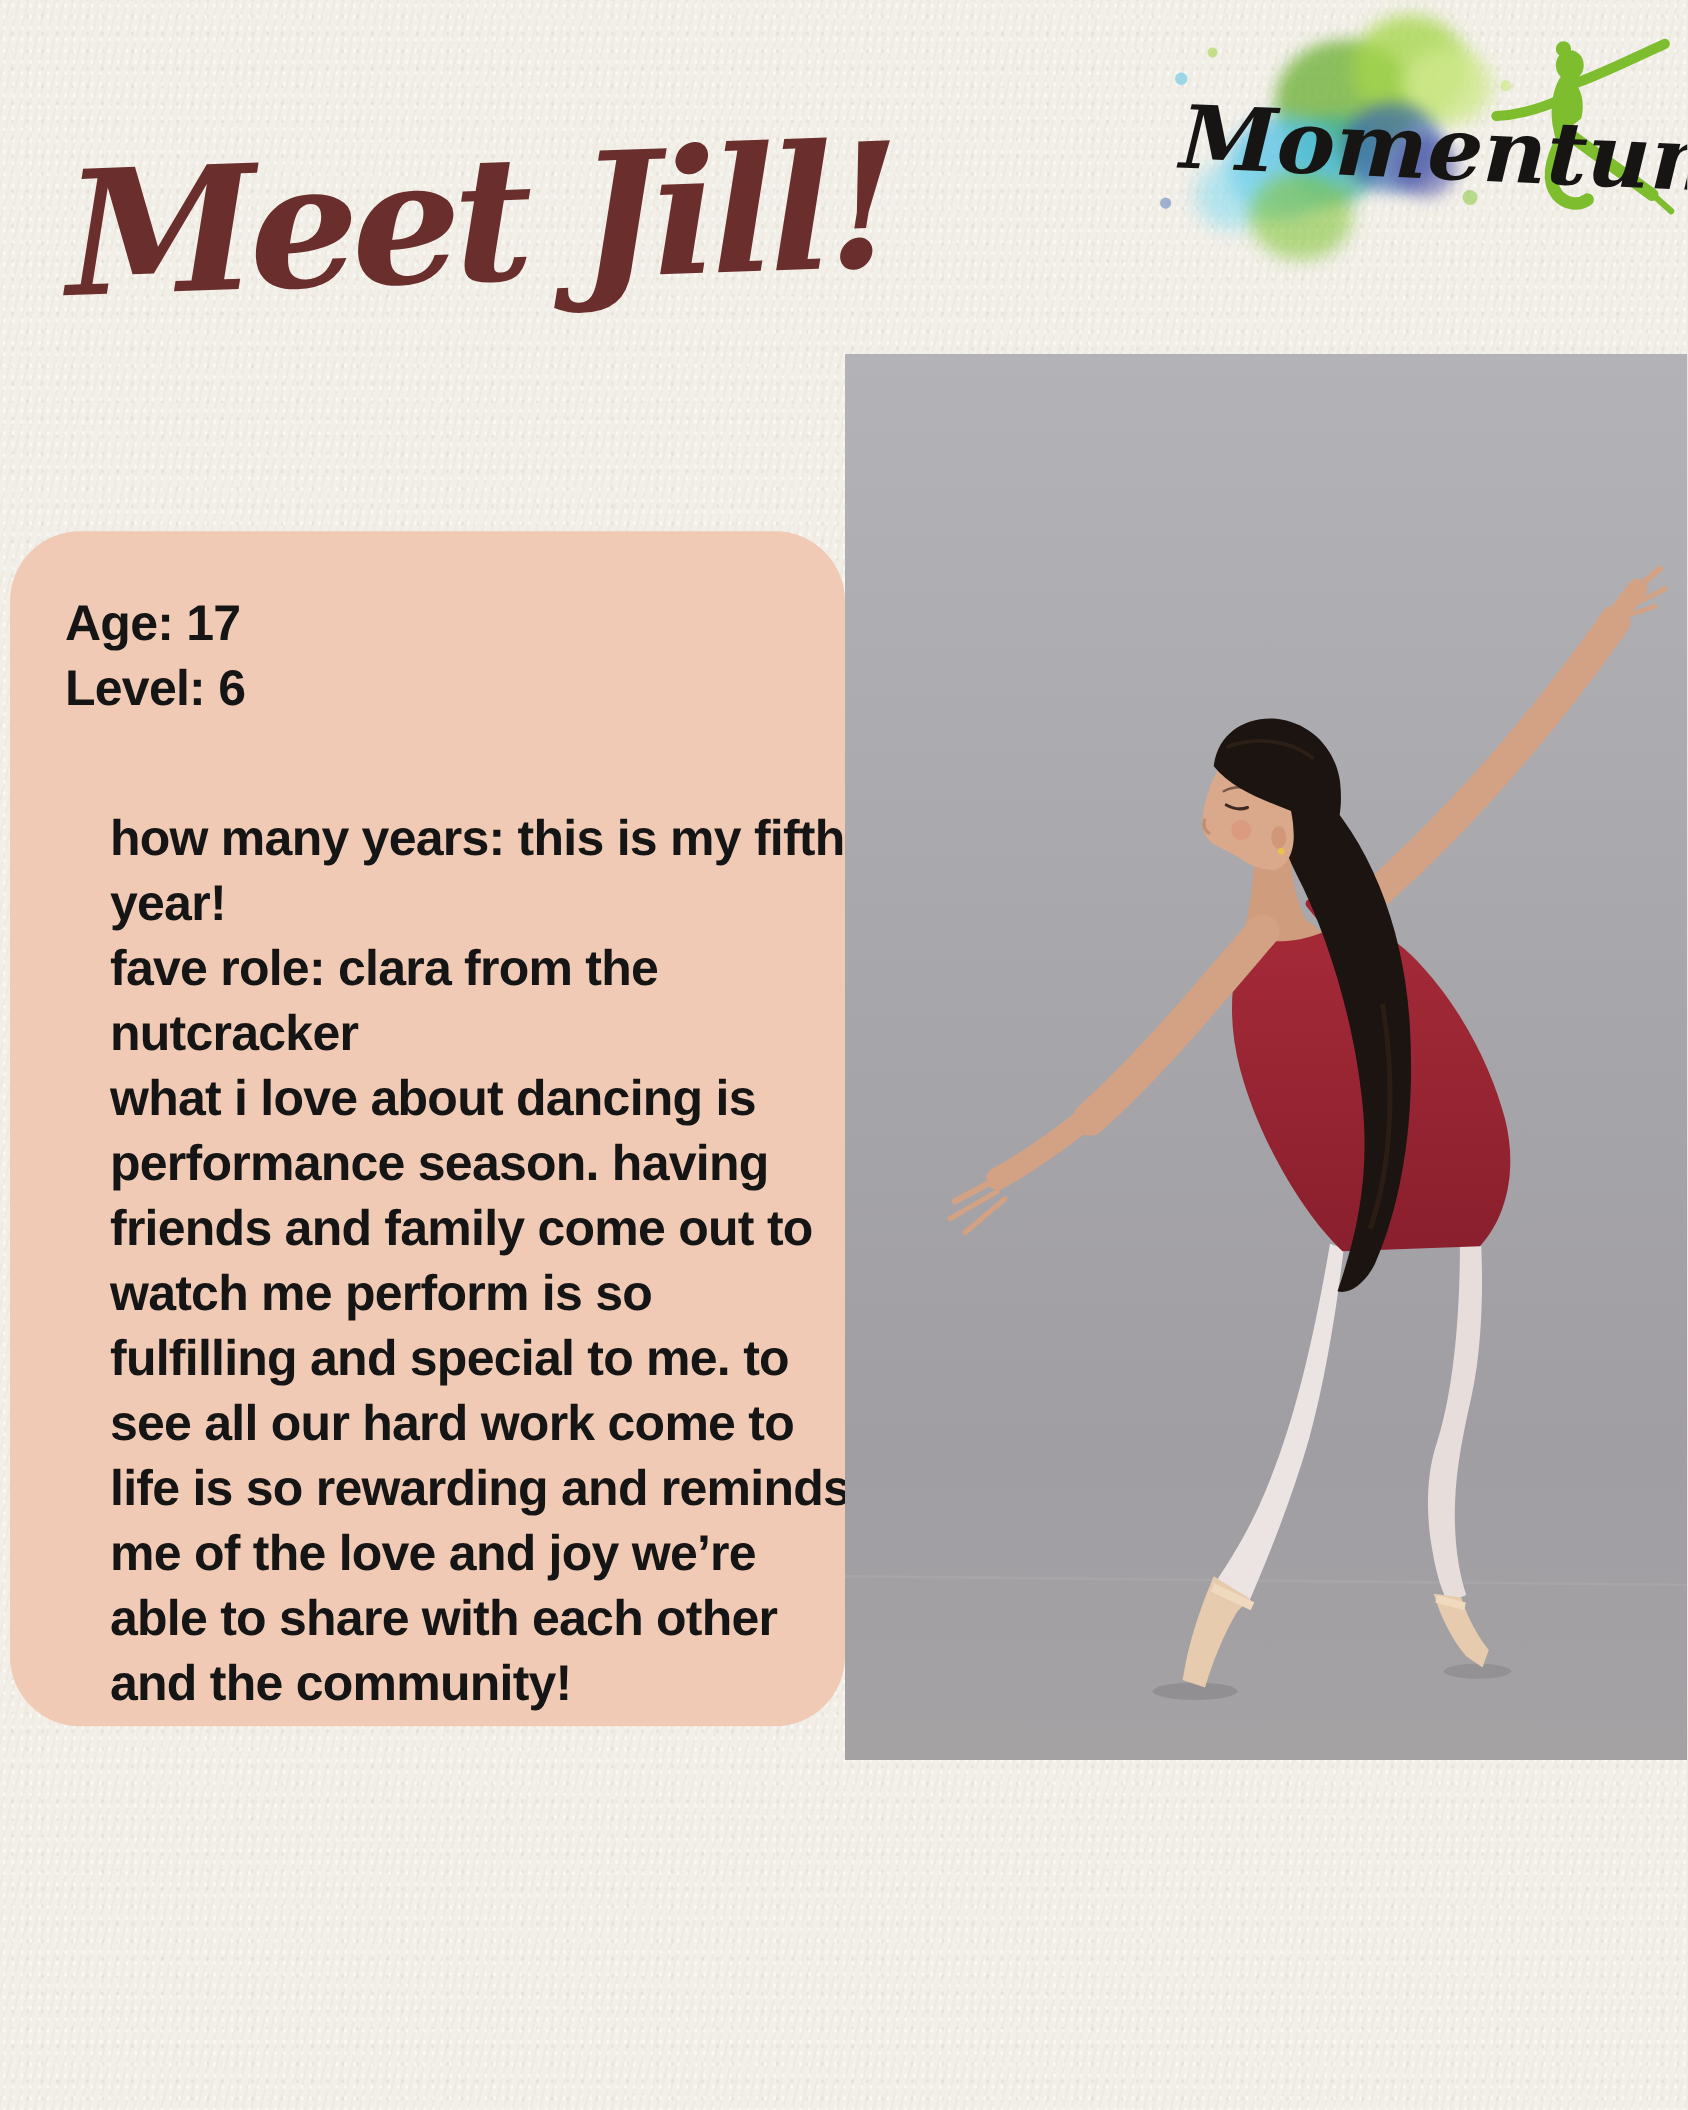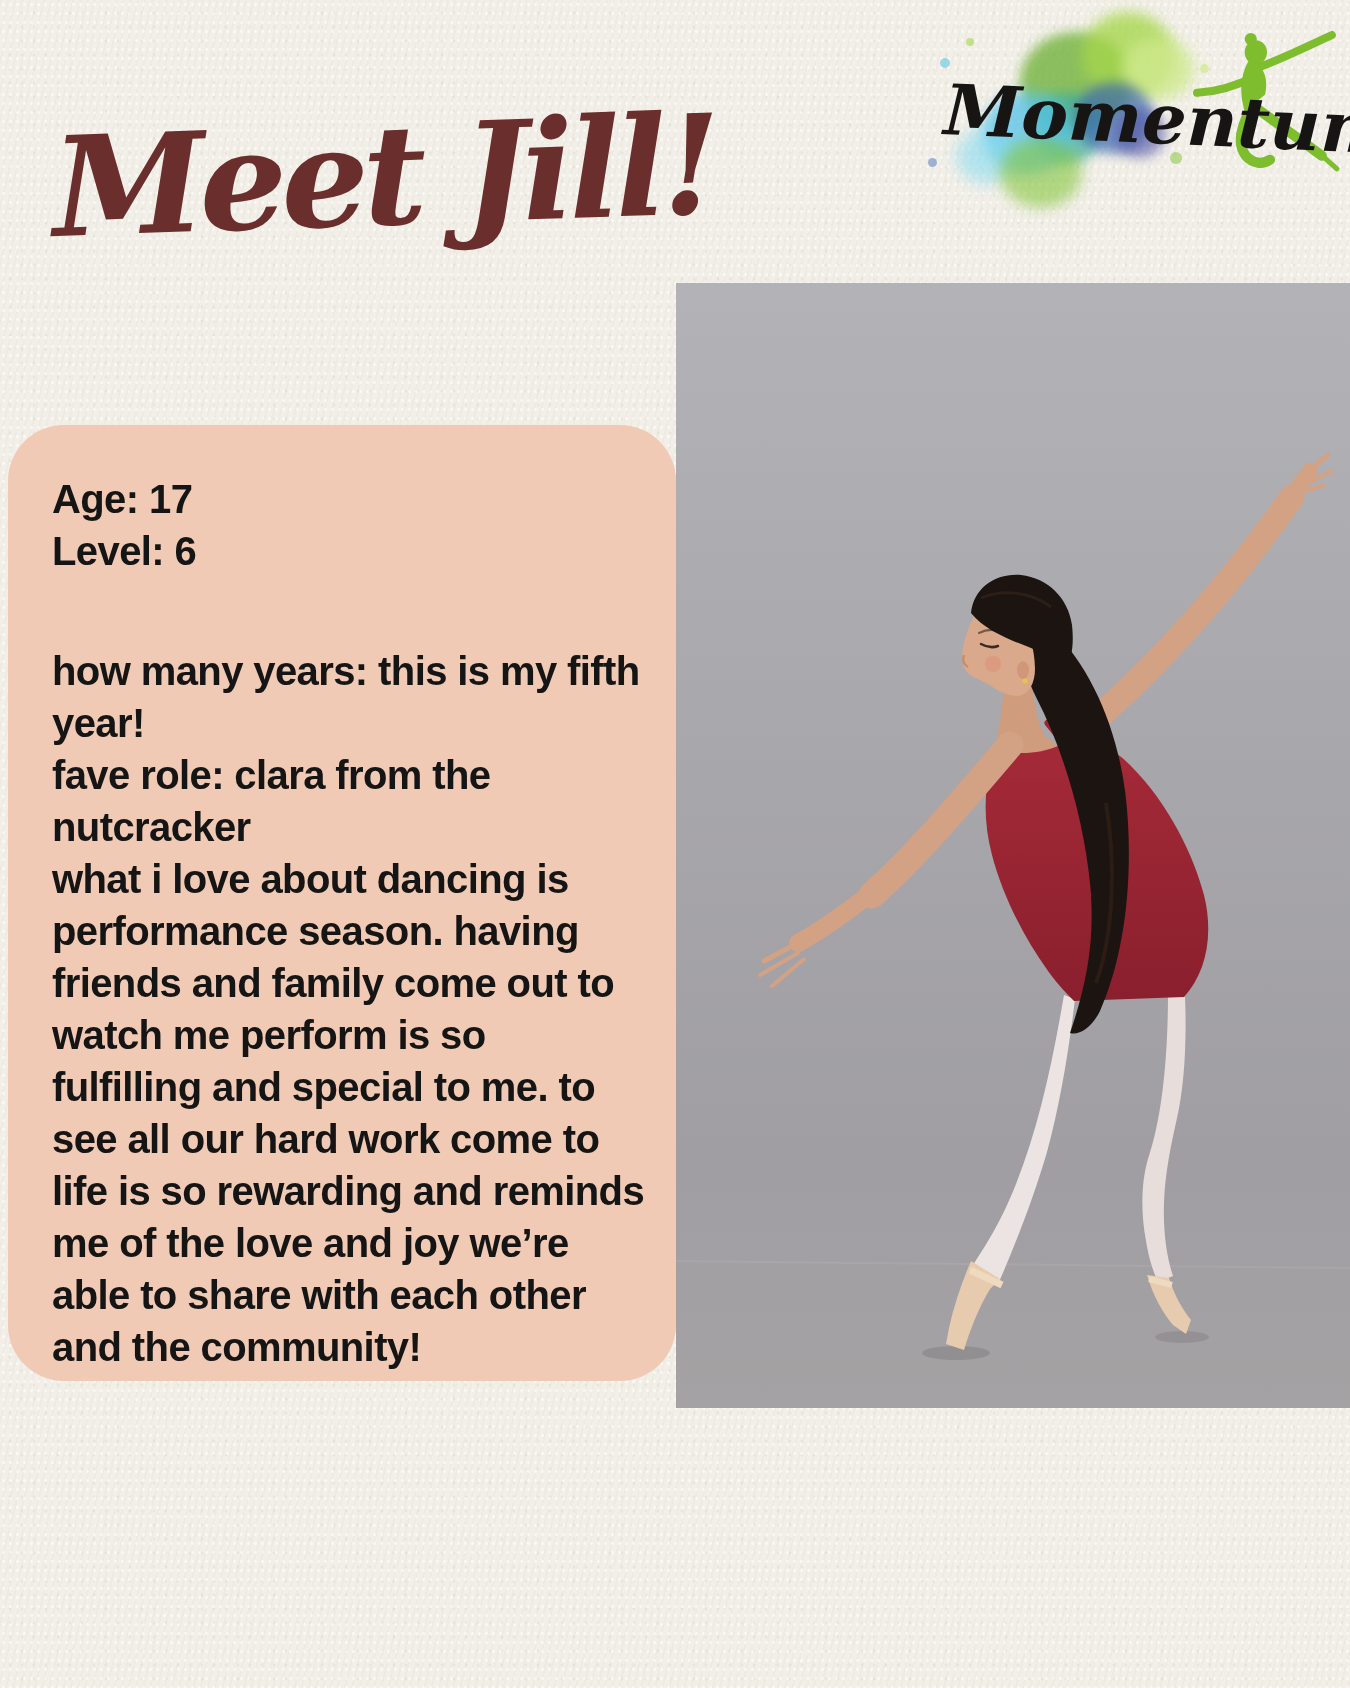--- a/index.html
+++ b/index.html
@@ -36,21 +36,21 @@
   .card{
     position:absolute;left:8px;top:425px;width:668px;height:956px;
     border-radius:56px;box-sizing:border-box;
     padding:48px 24px 1px 44px;
   }
   .card pre{
     margin:0;font-family:"Liberation Sans",sans-serif;
     font-weight:700;font-size:40px;line-height:52px;letter-spacing:-0.6px;
     white-space:pre;
   }
-  .card .bio{margin-top:68px;}
+  .card .bio{margin-top:68px;margin-left:36px;}
   
   .photo{position:absolute;left:676px;top:283px;width:674px;height:1125px;}
   .photo svg{display:block;width:100%;height:100%;}
 </style>
 </head>
 <body>
 
 <div class="canvas">
 
   <div class="title" style="color:#6a2f2c;">Meet Jill!</div>

